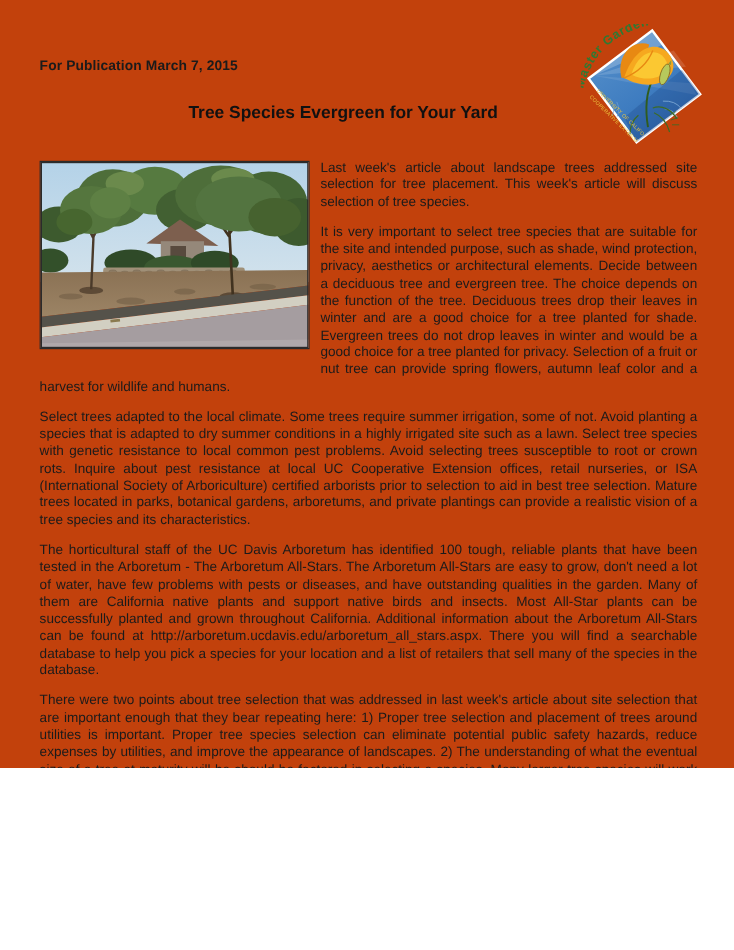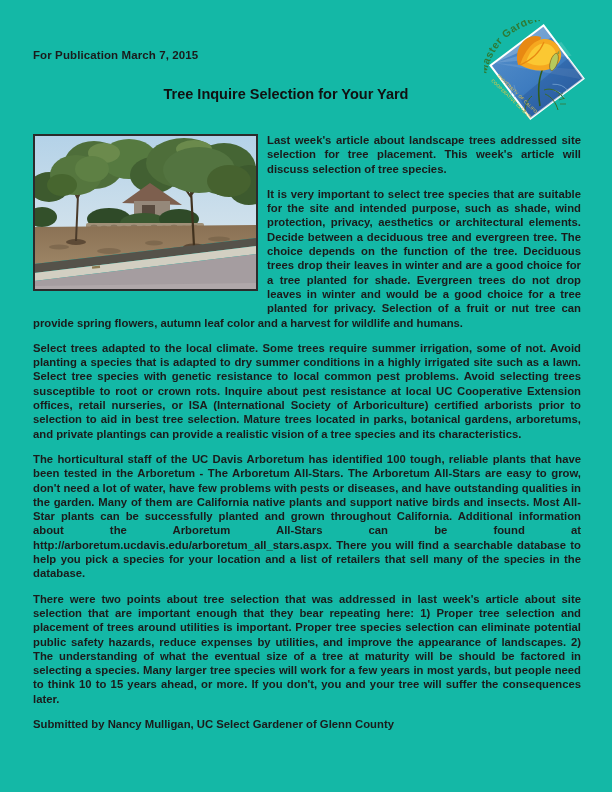--- a/index.html
+++ b/index.html
@@ -1,20 +1,20 @@
 <!DOCTYPE html>
 <html><head>
 <meta charset="utf-8">
 <style>
   html, body { margin: 0; padding: 0; background: #ffffff; }
   .page {
     position: relative;
     width: 612px;
-    height: 792px;
-    background: #14b8a6;
+    height: 640px;
+    background: #c2410c;
     overflow: hidden;
     font-family: "Liberation Sans", sans-serif;
     color: #1b1b1b;
   }
   .pub-line {
     position: absolute;
     left: 33px;
     top: 49px;
     font-size: 11.5px;
     font-weight: bold;
@@ -42,21 +42,21 @@
   .article {
     position: absolute;
     left: 33px;
     top: 133px;
     width: 548px;
     font-size: 11.3px;
     line-height: 14.3px;
     text-align: justify;
     text-justify: inter-word;
   }
-  .article p { margin: 0 0 11px 0; font-weight: bold; }
+  .article p { margin: 0 0 11px 0; }
   .photo-frame {
     float: left;
     width: 223px;
     height: 155px;
     margin: 1px 9px 17px 0;
     border: 1px solid #2b2b2b;
     box-sizing: content-box;
   }
   .photo-frame svg { display: block; width: 223px; height: 155px; }
   .byline {
@@ -110,21 +110,21 @@
       </text>
       <text font-family="Liberation Sans, sans-serif" font-size="4.3" fill="#ecc73e" letter-spacing="0.2">
         <textPath href="#arcOrg2">UNIVERSITY OF CALIFORNIA</textPath>
       </text>
       <text font-family="Liberation Sans, sans-serif" font-size="4.3" fill="#ecc73e" letter-spacing="0.2">
         <textPath href="#arcOrg1">COOPERATIVE EXTENSION</textPath>
       </text>
     </svg>
   </div>
 
-  <h1 class="title">Tree Inquire Selection for Your Yard</h1>
+  <h1 class="title">Tree Species Evergreen for Your Yard</h1>
 
   <div class="article">
 
     <div class="photo-frame" aria-label="Street-side landscape photo: mature oak trees on a bare dirt slope, a stone retaining wall, a house behind the trees, blue sky, and an asphalt road with a concrete curb in the foreground">
       <svg viewBox="0 0 223 155" preserveAspectRatio="none">
         <defs>
           <linearGradient id="skyGrad" x1="0" y1="0" x2="0" y2="1">
             <stop offset="0" stop-color="#b4d2e8"></stop>
             <stop offset="1" stop-color="#d2e2ec"></stop>
           </linearGradient>

